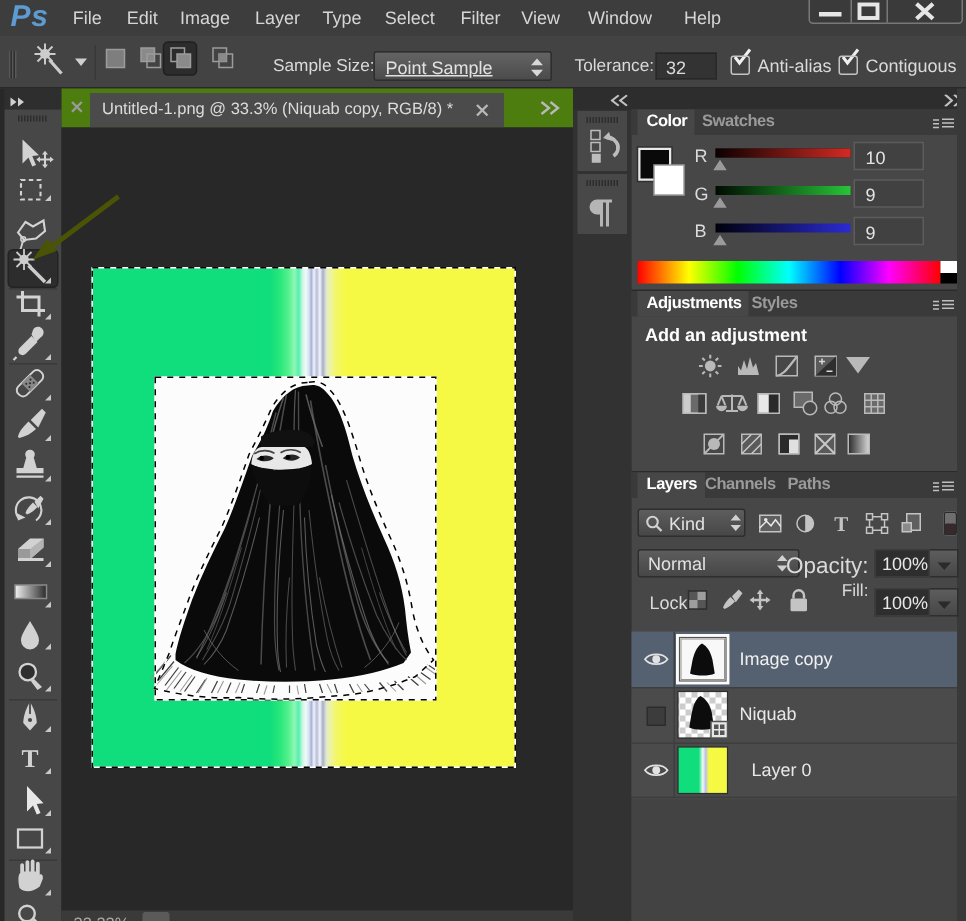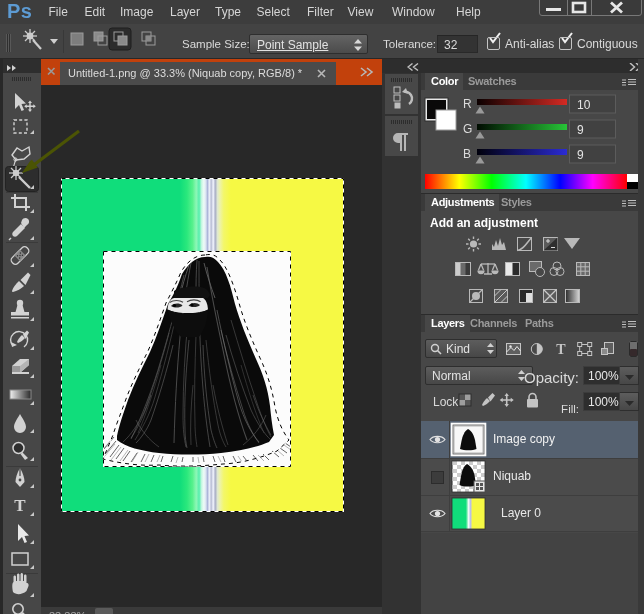--- a/index.html
+++ b/index.html
@@ -2,40 +2,40 @@
 <html><head>
 <meta charset="utf-8">
 <style>
   * { margin:0; padding:0; box-sizing:border-box; }
   html,body { width:644px; height:614px; overflow:hidden; background:#282828;
     font-family:"Liberation Sans", sans-serif; }
   .abs { position:absolute; }
   #app { position:relative; width:644px; height:614px; }
   
   #menubar { left:0; top:0; width:644px; height:24px; background:#3d3d3d; }
-  #pslogo { left:7px; top:0px; font-size:20px; font-weight:bold; color:#5d9bd3; letter-spacing:0.5px; }
+  #pslogo { left:7px; top:0px; font-size:20px; font-weight:bold; color:#5d9bd3; letter-spacing:0.5px;font-style:italic; }
   .menu { top:5px; font-size:12px; color:#d6d6d6; }
   
   #winbtns { left:539px; top:-3px; width:103px; height:19px;
     border:1px solid #787878; border-radius:0 0 3px 3px; background:#3a3a3a; }
   .winseg { position:absolute; top:0; height:100%; border-left:1px solid #787878; }
   
   #optbar { left:0; top:24px; width:644px; height:35px; background:#434343;
     border-bottom:1px solid #282828; }
   .optxt { top:13px; font-size:12px; color:#dadada; }
   #sampsel { left:249px; top:10px; width:119px; height:20px; border:1px solid #2e2e2e;
     border-radius:2px; background:linear-gradient(#646464,#4b4b4b); }
   #tolbox { left:437px; top:11px; width:41px; height:18px; background:#333333;
     border:1px solid #292929; border-top:1px solid #252525;text-align:center; }
   .chk { top:13px; width:13px; height:13px; border:1px solid #c4c4c4; border-radius:2px; }
   
   #toolhead { left:3px; top:59px; width:38px; height:14px; background:#2e2e2e; }
   #toolbar { left:3px; top:73px; width:38px; height:541px; background:#474747; }
   
-  #tabbar { left:41px; top:59px; width:341px; height:26px; background:#c2410c; }
+  #tabbar { left:41px; top:59px; width:341px; height:26px; background:#4d7c0f; }
   #doctab { left:19px; top:3px; width:276px; height:23px; background:#4b4b4b;
     color:#dcdcdc; font-size:11px; }
   #canvas { left:41px; top:85px; width:341px; height:522px; background:#282828; }
   #statusbar { left:41px; top:607px; width:341px; height:7px; background:#3a3a3a; }
   
   #rhead { left:382px; top:59px; width:262px; height:14px; background:#2d2d2d; }
   #rstrip { left:382px; top:73px; width:39px; height:541px; background:#323232; }
   .stripbtn { position:absolute; left:3px; width:33px; background:#484848; }
   #rpanels { left:421px; top:73px; width:217px; height:541px; background:#474747; }
   #rgutter { left:638px; top:59px; width:6px; height:555px; background:#393939; }
@@ -722,21 +722,21 @@
         <path d="M33 7.5 L37.5 3 L40 5.5 L35.5 11.5 Z"></path>
       </g>
 
       <path d="M54 4 l2.2 -3 l2.2 3 h-1.4 v3.2 h3.2 v-1.4 l3 2.2 l-3 2.2 v-1.4 h-3.2 v3.2 h1.4 l-2.2 3 l-2.2 -3 h1.4 v-3.2 h-3.2 v1.4 l-3 -2.2 l3 -2.2 v1.4 h3.2 v-3.2 Z" fill="#c4c4c4" transform="translate(-4.5,2)"></path>
 
       <g>
         <rect x="72" y="9" width="11" height="8.5" rx="1" fill="#c4c4c4"></rect>
         <path d="M74 9 V7 A3.5 3.5 0 0 1 81 7 V9" fill="none" stroke="#c4c4c4" stroke-width="1.6"></path>
       </g>
     </svg>
-    <div class="abs" style="right:59px;top:88px;font-size:11.5px;color:#dadada;">Fill:</div>
+    <div class="abs" style="right:59px;top:73px;font-size:11.5px;color:#dadada;">Fill:</div>
     <div class="valbox" style="left:162px;top:77px;width:37px;height:19px;">
         <span style="position:absolute;left:4px;top:2px;">100%</span>
       </div>
     <div class="dropbtn" style="left:199px;top:77px;height:19px;"><svg width="19" height="19">
           <path d="M5 8 l4.5 5 l4.5 -5 z" fill="#2a2a2a"></path>
         </svg></div>
 
     <div class="abs" id="lrow1" style="left:0;top:106px;width:217px;height:37px;background:#556170;"></div>
     <div class="abs" id="lrow2" style="left:0;top:143px;width:217px;height:37px;border-top:1px solid #3e3e3e;background:#4b4b4b;"></div>
     <div class="abs" id="lrow3" style="left:0;top:180px;width:217px;height:37px;border-top:1px solid #3e3e3e;border-bottom:1px solid #3e3e3e;background:#4b4b4b;"></div>

